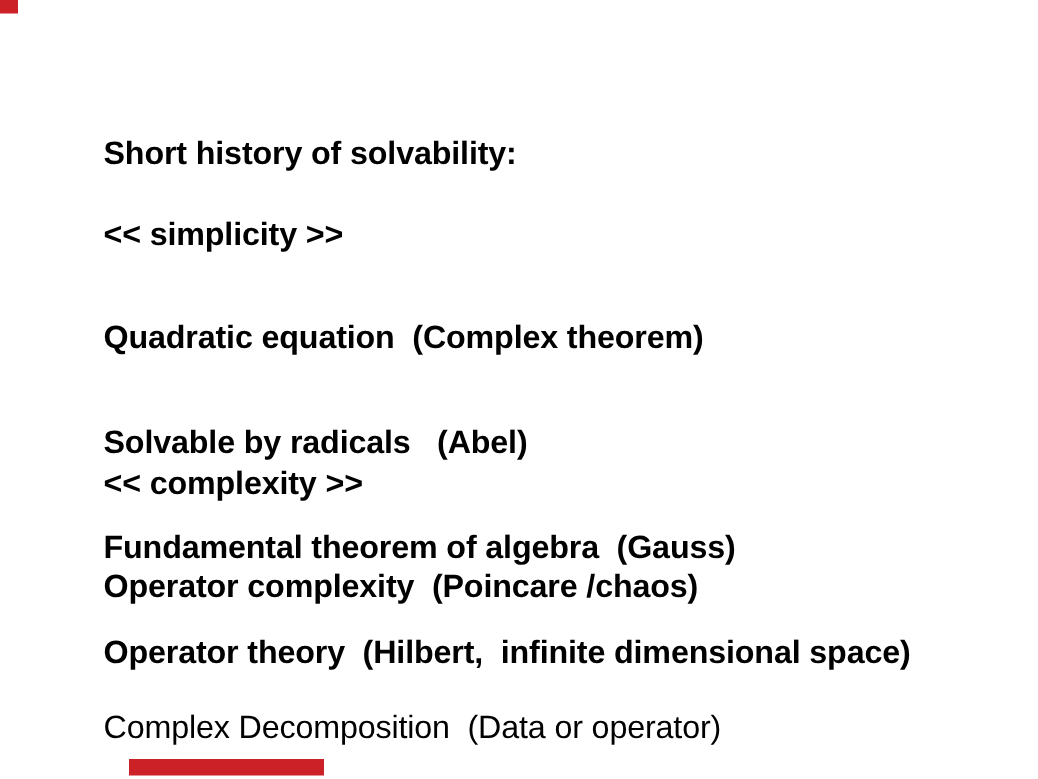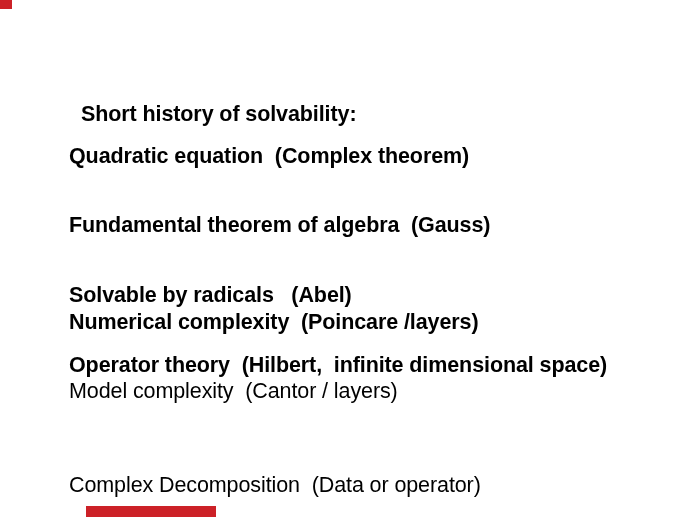--- a/index.html
+++ b/index.html
@@ -25,21 +25,21 @@
     font-size: 21.5px;
     line-height: 23.3px;
     white-space: pre;
     letter-spacing: -0.1px;
     color: #000000;
   }
   .text-block .line {
     white-space: pre;
   }
   .b { font-weight: bold; }
-  #title-block { top: 56px; margin-left: 12px; }
+  #title-block { top: 44px; }
   #simplicity-block { top: 98px; }
   #complexity-block { top: 264px; }
   #decomposition-block { top: 427px; }
   .red-corner-marker {
     position: absolute;
     left: 0;
     top: 0;
     width: 12px;
     height: 9px;
     background: #cc2127;
@@ -58,29 +58,30 @@
 
 <div class="slide">
 
   <div class="red-corner-marker"></div>
 
   <div id="title-block" class="text-block">
     <div class="line b">Short history of solvability:</div>
   </div>
 
   <div id="simplicity-block" class="text-block">
+    <div class="line b">&lt;&lt; simplicity &gt;&gt;</div>
     <div class="line b">Quadratic equation  (Complex theorem)</div>
+    <div class="line b">Solvable by radicals   (Abel)</div>
     <div class="line b">Fundamental theorem of algebra  (Gauss)</div>
-    <div class="line b">Solvable by radicals   (Abel)</div>
     <div class="line b">Operator theory  (Hilbert,  infinite dimensional space)</div>
   </div>
 
   <div id="complexity-block" class="text-block">
-    <div class="line b">Numerical complexity  (Poincare /layers)</div>
-    <div class="line">Model complexity  (Cantor / layers)</div>
+    <div class="line b">&lt;&lt; complexity &gt;&gt;</div>
+    <div class="line b">Operator complexity  (Poincare /chaos)</div>
     
     
   </div>
 
   <div id="decomposition-block" class="text-block">
     <div class="line">Complex Decomposition  (Data or operator)</div>
     
     
   </div>
 

